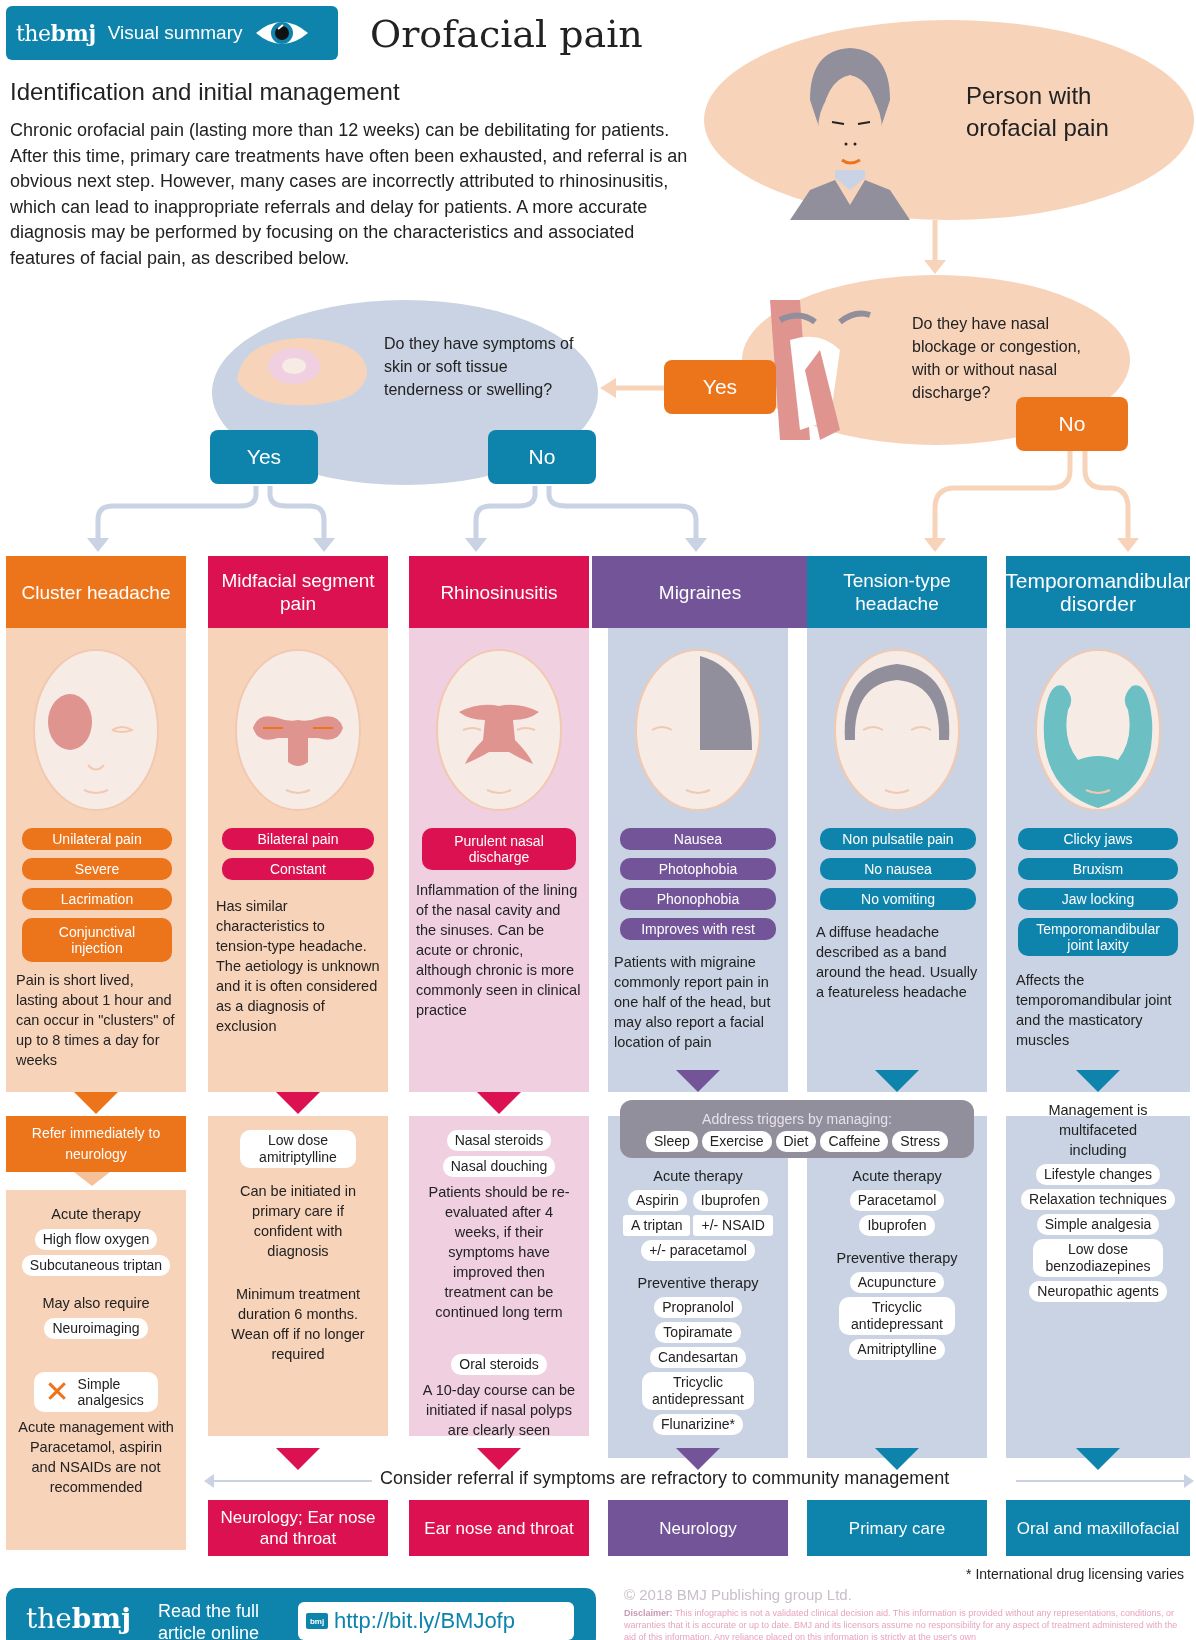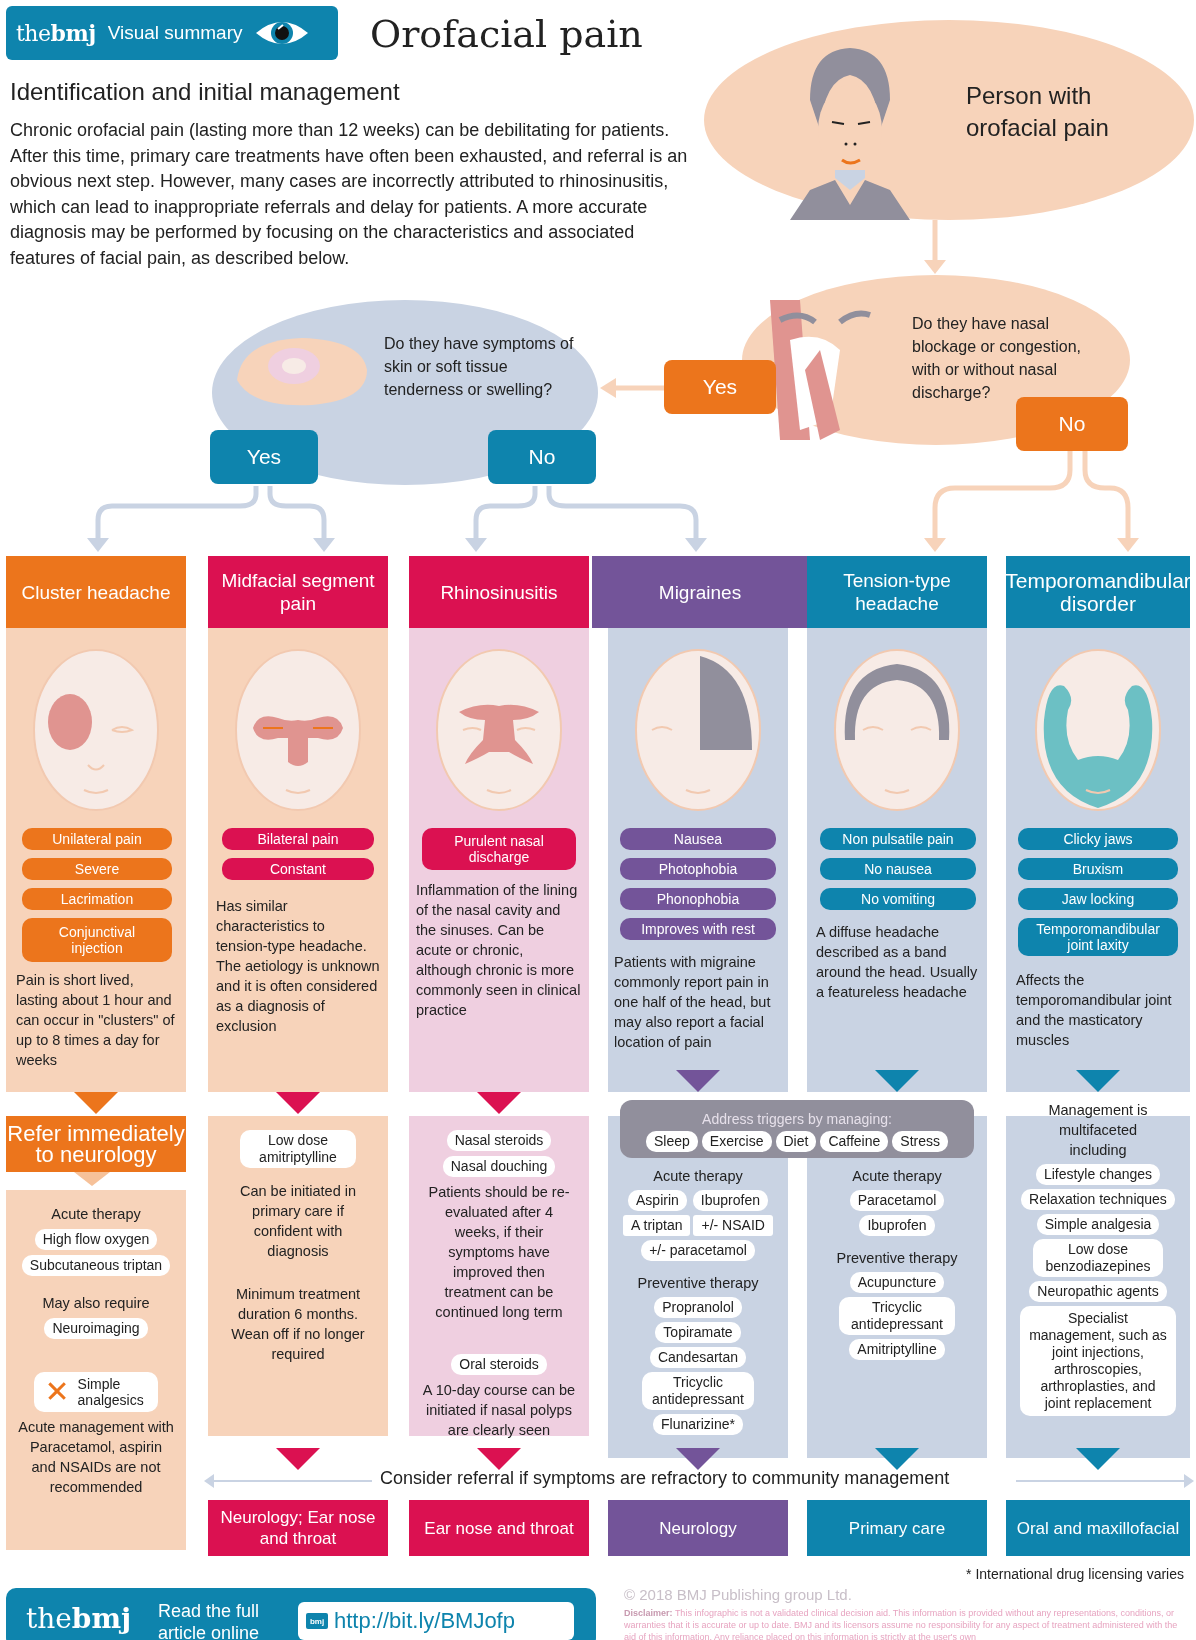--- a/index.html
+++ b/index.html
@@ -231,21 +231,21 @@
 </div>
 <div class="desc" style="left:1016px;top:970px;width:166px">Affects the temporomandibular joint and the masticatory muscles</div>
 
 <div class="tri" style="left:74px;top:1092px;border-top-color:#ec751c"></div>
 <div class="tri" style="left:276px;top:1092px;border-top-color:#db1151"></div>
 <div class="tri" style="left:477px;top:1092px;border-top-color:#db1151"></div>
 <div class="tri" style="left:676px;top:1070px;border-top-color:#735499"></div>
 <div class="tri" style="left:875px;top:1070px;border-top-color:#0e84ad"></div>
 <div class="tri" style="left:1076px;top:1070px;border-top-color:#0e84ad"></div>
 
-<div class="abs btn-orange" style="left:6px;top:1116px;width:180px;height:56px;color:#fff;font-size:22px;line-height:21px;display:flex;align-items:center;justify-content:center;text-align:center">Refer immediately to neurology</div>
+<div class="abs btn-orange" style="left:6px;top:1116px;width:180px;height:56px;color:#fff;font-size:14px;line-height:21px;display:flex;align-items:center;justify-content:center;text-align:center">Refer immediately to neurology</div>
 <div class="tri" style="left:74px;top:1172px;border-top-color:#ec751c;border-left-width:18px;border-right-width:18px;border-top-width:14px;opacity:.45"></div>
 <div class="mgmt bg-peach" style="left:6px;top:1190px;width:180px;height:360px"></div>
 <div class="stack" style="left:6px;top:1204px;width:180px">
   <div class="heading-t">Acute therapy</div>
   <span class="wpill">High flow oxygen</span>
   <span class="wpill">Subcutaneous triptan</span>
   <div class="heading-t" style="margin-top:12px">May also require</div>
   <span class="wpill">Neuroimaging</span>
   <div style="margin-top:28px;background:#fff;border-radius:10px;padding:4px 10px;display:flex;align-items:center;gap:8px">
     <span style="color:#ec751c;font-size:30px;font-weight:bold;line-height:30px">✕</span>
@@ -313,21 +313,20 @@
 </div>
 
 <div class="mgmt bg-grey" style="left:1006px;width:184px;height:342px"></div>
 <div class="stack" style="left:1006px;top:1100px;width:184px;gap:4px">
   <div class="heading-t" style="width:110px">Management is multifaceted including</div>
   <span class="wpill">Lifestyle changes</span>
   <span class="wpill">Relaxation techniques</span>
   <span class="wpill">Simple analgesia</span>
   <span class="wpill" style="width:130px">Low dose benzodiazepines</span>
   <span class="wpill">Neuropathic agents</span>
-  <span class="wpill" style="width:156px;padding:4px 6px">Specialist management, such as joint injections, arthroscopies, arthroplasties, and joint replacement</span>
 </div>
 
 <div class="tri" style="left:276px;top:1448px;border-top-color:#db1151"></div>
 <div class="tri" style="left:477px;top:1448px;border-top-color:#db1151"></div>
 <div class="tri" style="left:676px;top:1448px;border-top-color:#735499"></div>
 <div class="tri" style="left:875px;top:1448px;border-top-color:#0e84ad"></div>
 <div class="tri" style="left:1076px;top:1448px;border-top-color:#0e84ad"></div>
 
 <div class="refer-line" style="left:212px;width:160px"></div>
 <div class="abs" style="left:204px;top:1474px;width:0;height:0;border-top:7px solid transparent;border-bottom:7px solid transparent;border-right:10px solid #c9d3e3"></div>

